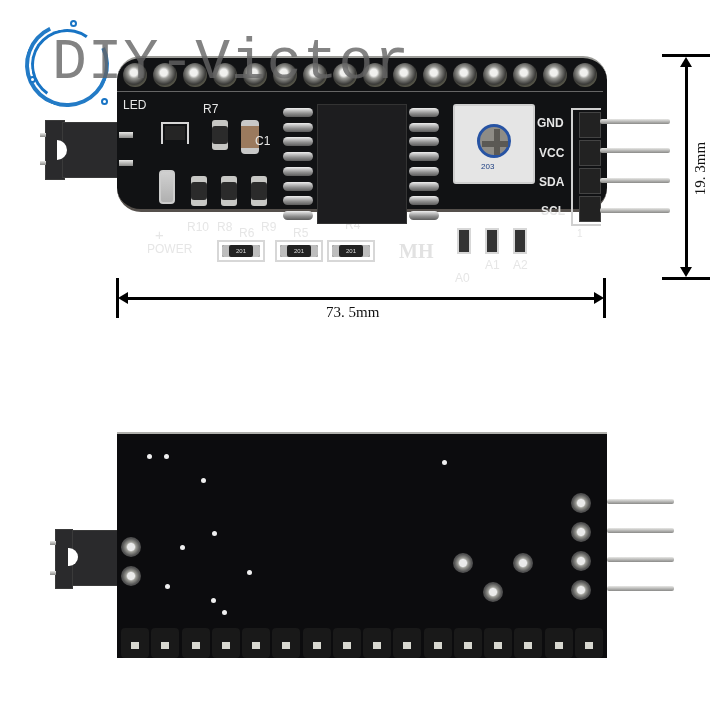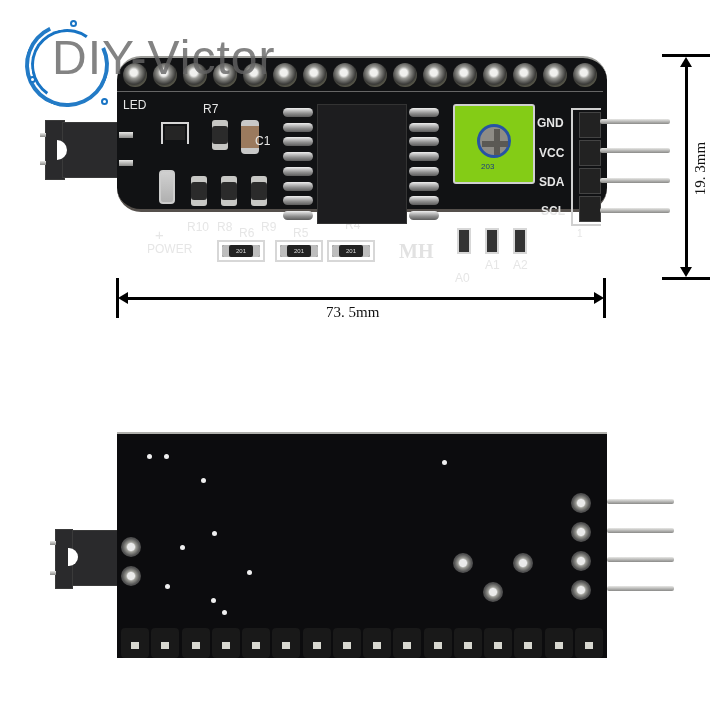--- a/index.html
+++ b/index.html
@@ -44,21 +44,21 @@
     box-shadow: inset 0 6px 0 #c7c7c4, inset 0 -6px 0 #c7c7c4;
   }
   .resistor-h {
     background: #222; border-radius: 2px;
     box-shadow: inset 7px 0 0 #bdbdbd, inset -7px 0 0 #bdbdbd;
     color: #ddd; font-size: 6px; text-align: center; line-height: 12px;
   }
 
   .pot {
     left: 336px; top: 46px; width: 82px; height: 80px;
-    background: #84cc16; border-radius: 3px;
+    background: #e5e5e5; border-radius: 3px;
     border: 2px solid #cfcfcf;
   }
   .pot-knob {
     left: 22px; top: 18px; width: 34px; height: 34px; border-radius: 50%;
     background: #8e8c86; border: 3px solid #2753a3;
   }
   .pot-cross-v { left: 14px; top: 2px; width: 6px; height: 26px; background: #5b5954; }
   .pot-cross-h { left: 2px; top: 14px; width: 26px; height: 6px; background: #5b5954; }
 
   .pin-header-right {
@@ -107,22 +107,22 @@
     transform: rotate(20deg);
     opacity: .95;
   }
   .wm-ring2 {
     left: 31px; top: 29px; width: 72px; height: 72px; border-radius: 50%;
     border: 3px solid transparent; border-left-color: #1874c4; border-top-color: #1874c4;
     transform: rotate(-10deg);
   }
   .wm-dot { width: 7px; height: 7px; border-radius: 50%; border: 2px solid #1874c4; background: #fff; }
   .wm-text {
-    left: 52px; top: 30px; font-size: 48px; color: rgba(100,100,100,0.8);
-    font-family: Liberation Sans, sans-serif; letter-spacing: 1px; font-weight: 300;
+    left: 52px; top: 30px; font-size: 58px; color: rgba(100,100,100,0.8);
+    font-family: Liberation Mono, monospace; letter-spacing: 1px; font-weight: 300;
   }
 </style>
 </head>
 <body>
 
 <div class="abs wm-ring"></div>
 <div class="abs wm-ring2"></div>
 <div class="abs wm-dot" style="left:70px;top:20px;"></div>
 <div class="abs wm-dot" style="left:29px;top:76px;"></div>
 <div class="abs wm-dot" style="left:101px;top:98px;"></div>

